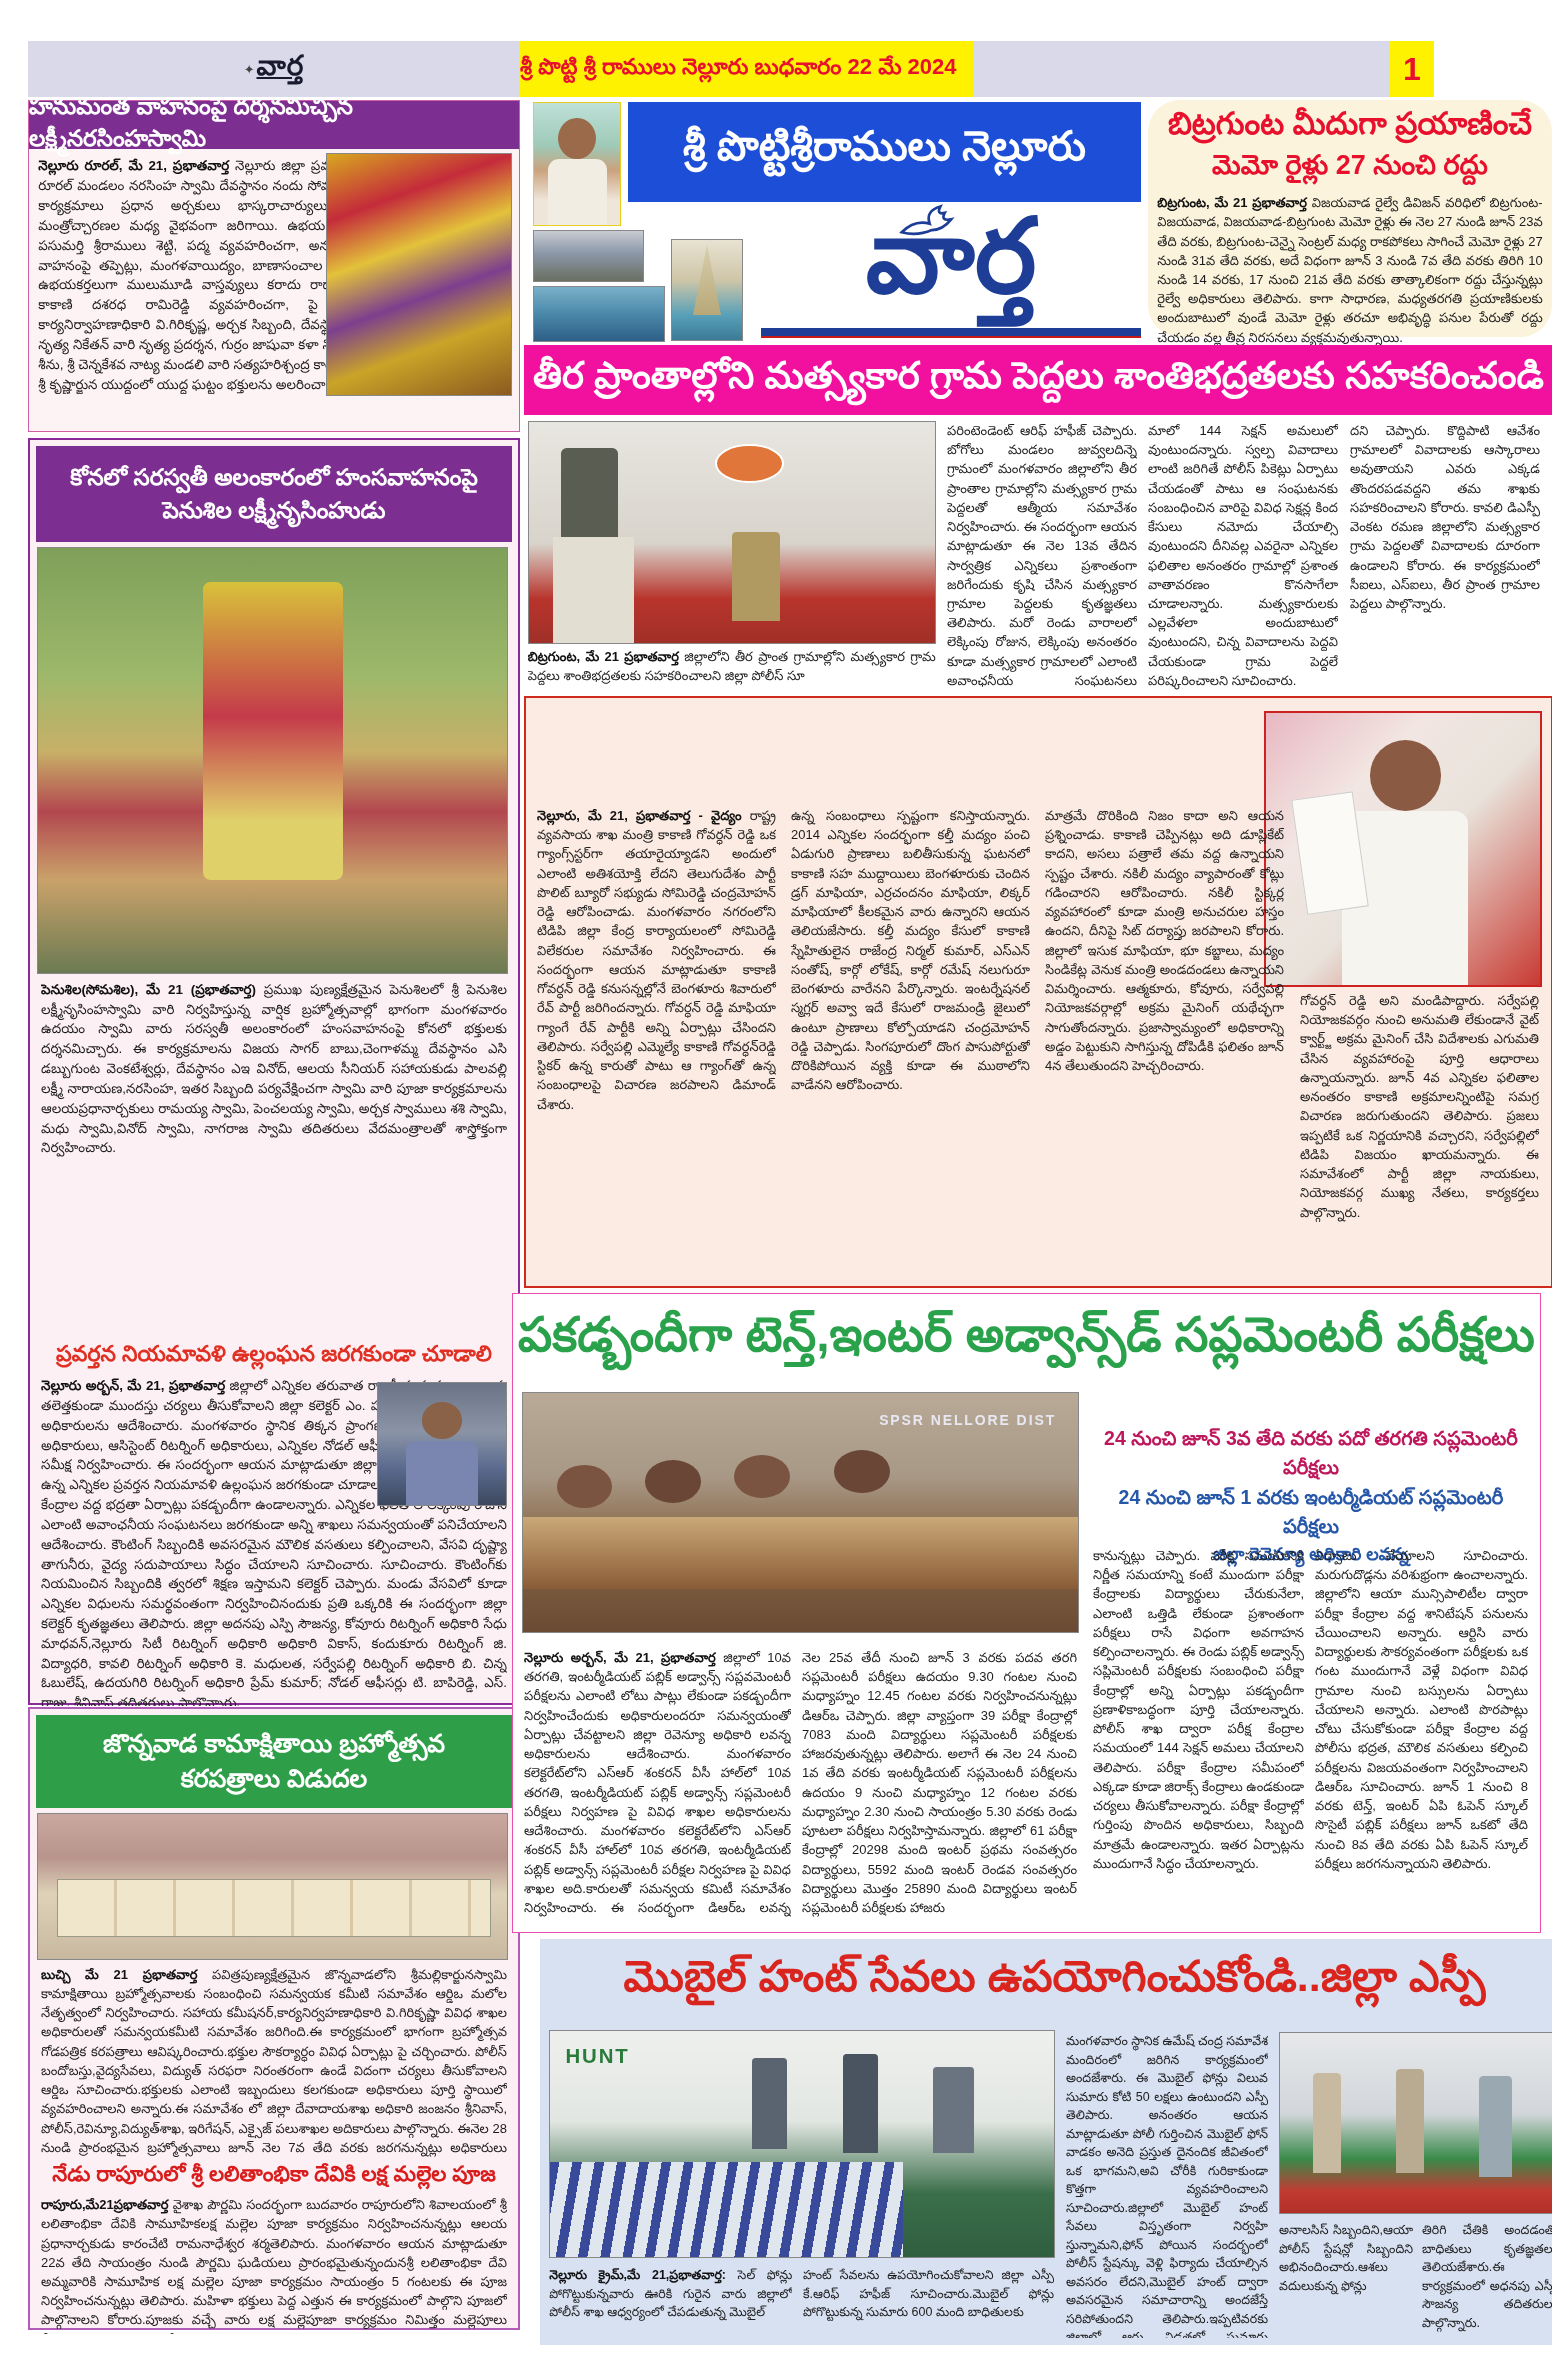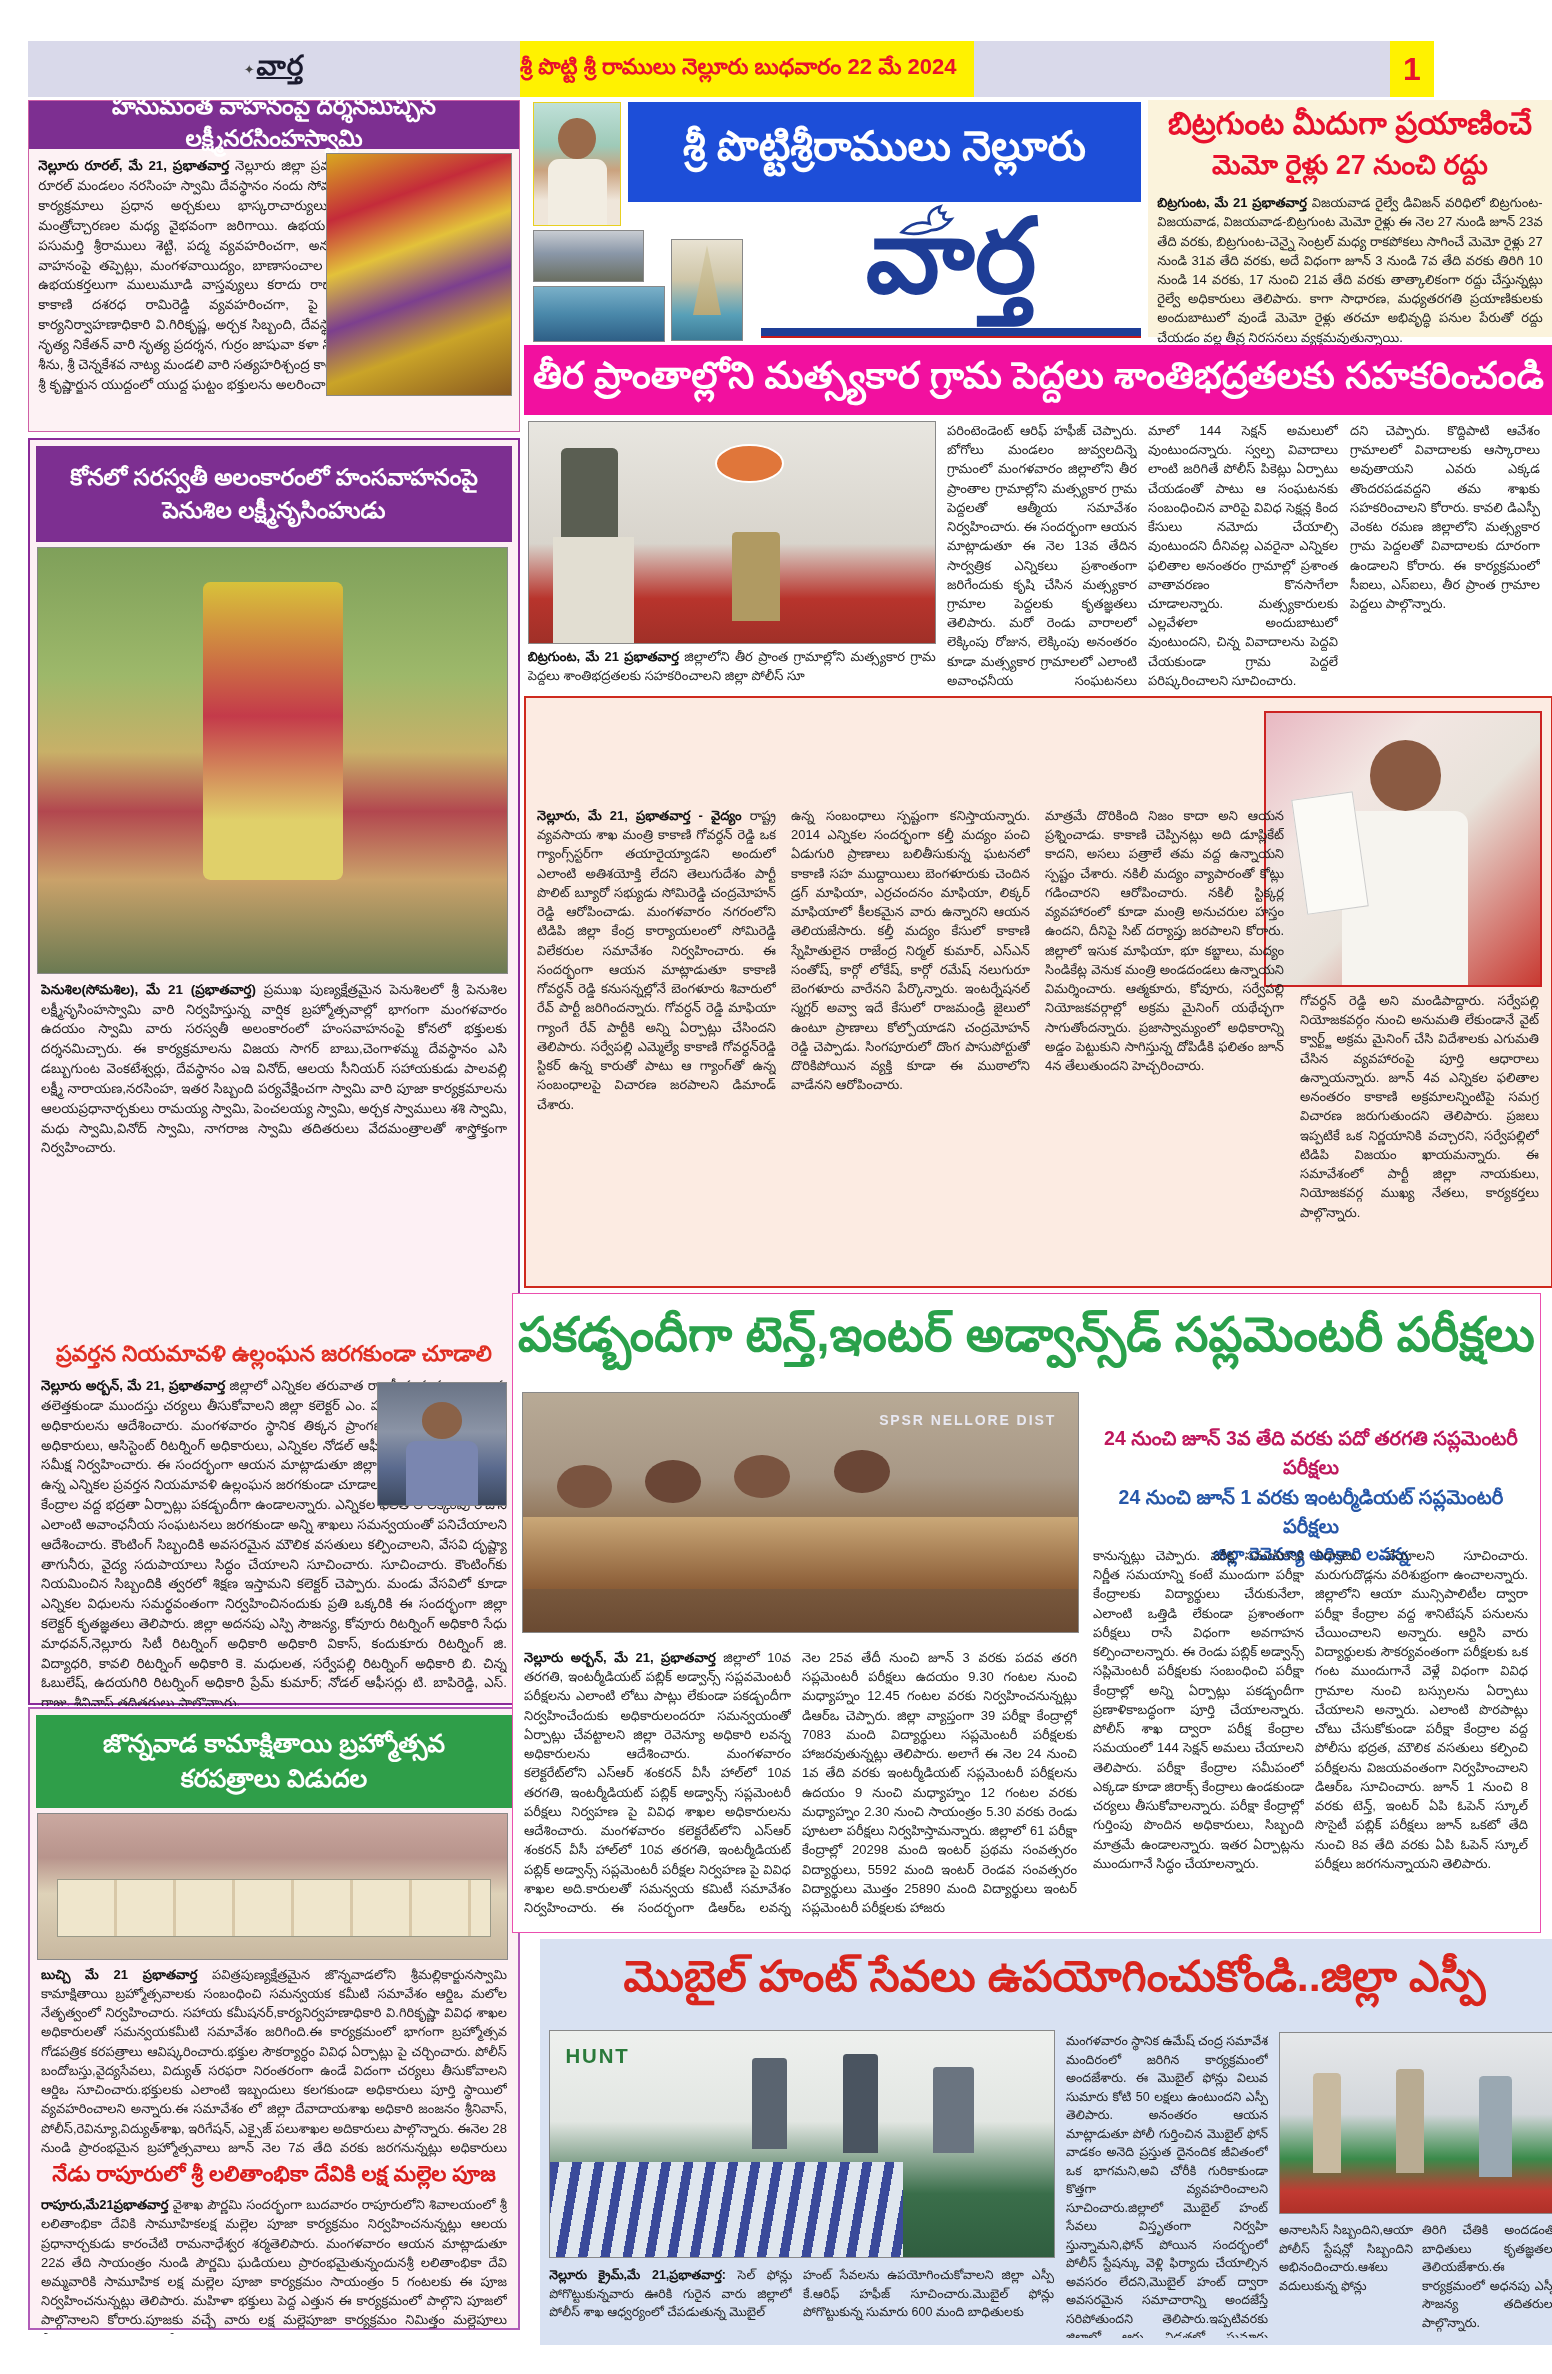--- a/index.html
+++ b/index.html
@@ -11,21 +11,21 @@
   .photo{position:absolute;border:0.9px solid #888;box-sizing:border-box;overflow:hidden;}
   
   .hdr-seg{position:absolute;top:0;height:100%;}
   .hdr-lav{background:#d9d9ea;}
   .hdr-yel{background:#fff200;}
   .hdr-logo{font-weight:bold;font-size:28px;color:#1a1a2e;text-decoration:underline;letter-spacing:0.9px;}
   .hdr-date{font-weight:bold;font-size:22px;color:#e8112d;}
   .hdr-page{font-weight:bold;font-size:32px;color:#e8112d;}
   
   .lbox{position:absolute;left:28px;width:492px;box-sizing:border-box;}
-  .purple-head{background:#7d2f91;color:#fff;font-weight:bold;text-align:center;
+  .purple-head{background:#7d2f91;color:#fff;font-weight:bold;
                display:flex;align-items:center;justify-content:center;flex-direction:column;}
   .green-head{background:#2f9e49;color:#fff;font-weight:bold;text-align:center;
               display:flex;align-items:center;justify-content:center;flex-direction:column;}
   .red-subhead{color:#e03024;font-weight:bold;text-align:center;}
   
   .mast-banner{background:#1d4ed8;color:#fff;font-weight:bold;display:flex;align-items:center;justify-content:center;}
   .mast-logo{color:#1e3d96;font-weight:bold;}
   
   .pink-banner{background:#f2109f;color:#fff;font-weight:bold;display:flex;align-items:center;justify-content:center;}
   .rail{background:#fbf3dc;box-sizing:border-box;}
@@ -132,21 +132,21 @@
     </div>
     <div class="abs" style="left:362px;top:100px;width:83px;height:43px;">
       <svg viewBox="0 0 64 40" width="83" height="43">
           <path d="M8 30 Q20 18 34 22 Q30 10 44 6 Q40 14 48 12 Q44 20 54 18 Q46 28 36 28 Q22 34 8 30 Z" fill="#ffffff" stroke="#1e3d96" stroke-width="2.5"></path>
         </svg>
     </div>
     <div class="mast-logo" style="position:absolute;left:237px;top:102px;width:380px;text-align:center;font-size:104px;line-height:1.05;">వార్త</div>
     <div class="abs" style="left:237px;top:228px;width:380px;height:8.3px;background:#1e3d96;border-bottom:2.8px solid #c81818;"></div>
   </div>
 
-  <div class="abs rail" style="left:1148px;top:100px;width:404px;height:237px;padding:5.6px 9.3px;">
+  <div class="abs rail" style="left:1148px;top:100px;width:404px;height:237px;padding:5.6px 9.3px;border-radius:32px;">
     <div class="rail-h" style="font-size:31px;">బిట్రగుంట మీదుగా ప్రయాణించే</div>
     <div class="rail-h" style="font-size:27px;margin-top:1.9px;">మెమో రైళ్లు 27 నుంచి రద్దు</div>
     <div class="body-txt" style="margin-top:5.6px;height:156px;font-size:13px;">
       <span class="dl">బిట్రగుంట, మే 21 ప్రభాతవార్త</span>
       <span>విజయవాడ రైల్వే డివిజన్ వరిధిలో బిట్రగుంట-విజయవాడ, విజయవాడ-బిట్రగుంట మెమో రైళ్లు ఈ నెల 27 నుండి జూన్ 23వ తేది వరకు, బిట్రగుంట-చెన్నై సెంట్రల్ మధ్య రాకపోకలు సాగించే మెమో రైళ్లు 27 నుండి 31వ తేది వరకు, అదే విధంగా జూన్ 3 నుండి 7వ తేది వరకు తిరిగి 10 నుండి 14 వరకు, 17 నుంచి 21వ తేది వరకు తాత్కాలికంగా రద్దు చేస్తున్నట్లు రైల్వే అధికారులు తెలిపారు. కాగా సాధారణ, మధ్యతరగతి ప్రయాణికులకు అందుబాటులో వుండే మెమో రైళ్లు తరచూ అభివృద్ధి పనుల పేరుతో రద్దు చేయడం వల్ల తీవ్ర నిరసనలు వ్యక్తమవుతున్నాయి.</span>
     </div>
   </div>
 
   <div class="abs pink-banner" style="left:524px;top:345px;width:1029px;height:70px;font-size:37px;">
     <span>తీర ప్రాంతాల్లోని మత్స్యకార గ్రామ పెద్దలు శాంతిభద్రతలకు సహకరించండి</span>

